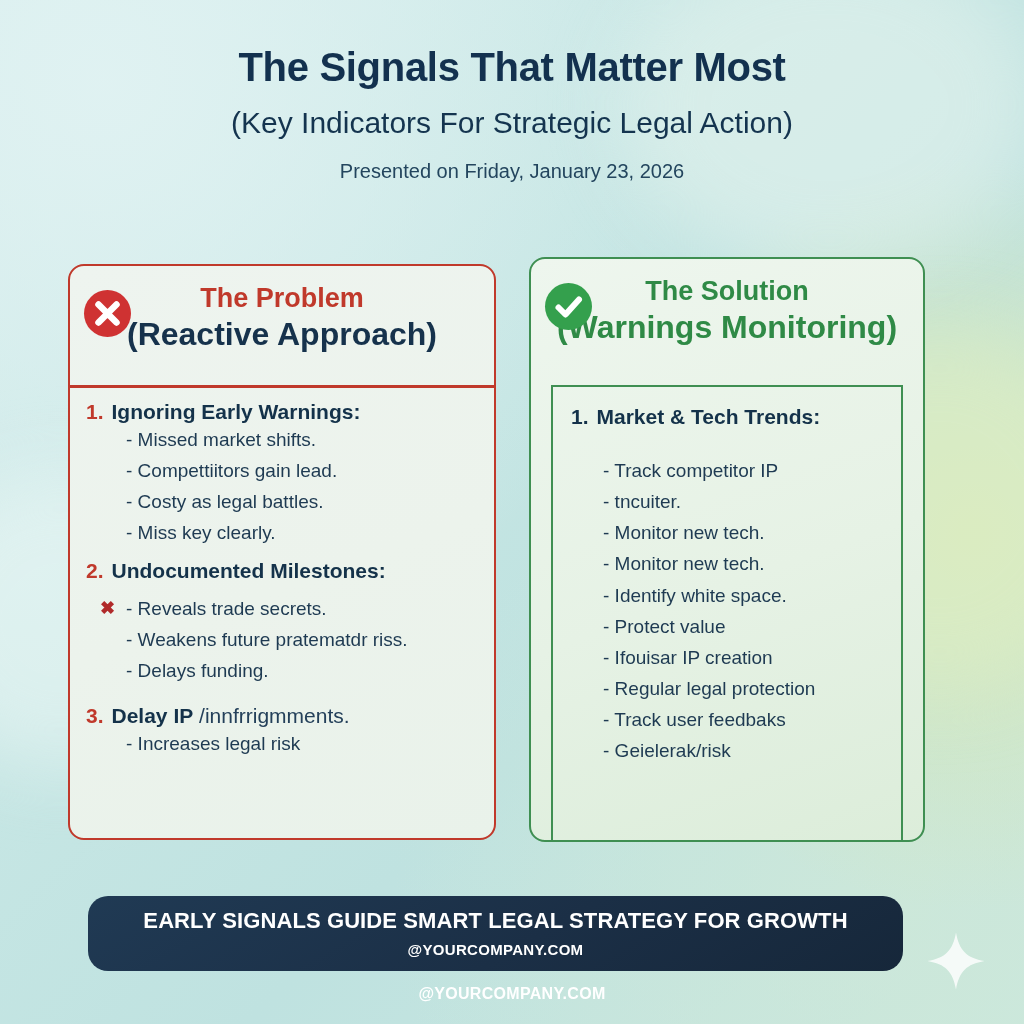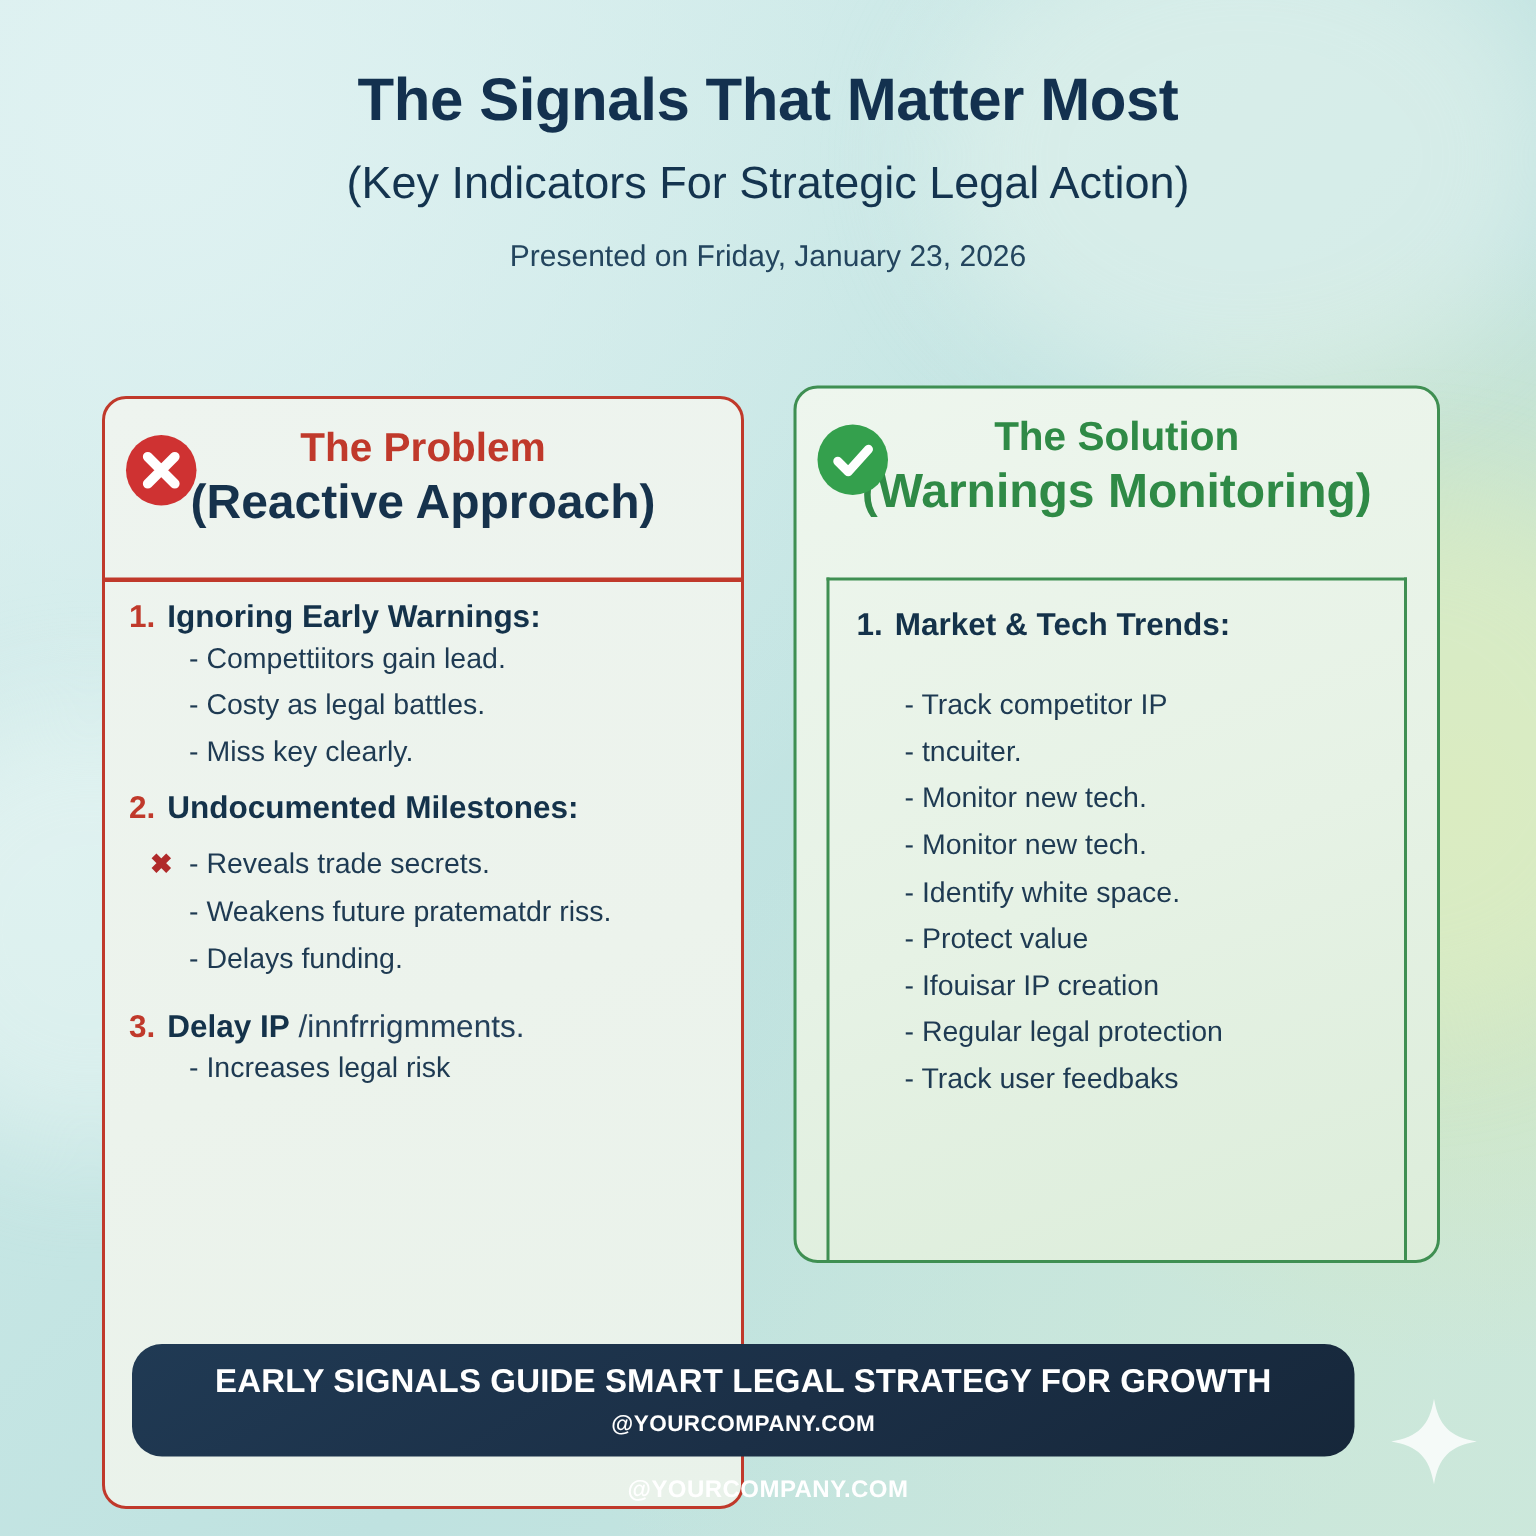--- a/index.html
+++ b/index.html
@@ -80,28 +80,28 @@
   .card {
     position: absolute;
     box-sizing: border-box;
     border-radius: 16px;
     overflow: hidden;
   }
   #card-problem {
     left: 68px;
     top: 264px;
     width: 428px;
-    height: 742px;
+    height: 576px;
     border: 2px solid #c0392b;
     background: linear-gradient(160deg, #eef4ef 0%, #ecf3ec 55%, #e9f2ea 100%);
   }
   #card-solution {
     left: 529px;
     top: 257px;
-    width: 431px;
+    width: 396px;
     height: 585px;
     border: 2px solid #3f8f52;
     background: linear-gradient(160deg, #eef6ee 0%, #e6f2e5 55%, #dcedda 100%);
   }
 
   .card-header {
     position: relative;
     height: 120px;
   }
   #card-problem .card-header { height: 119px; border-bottom: 3px solid #c0392b; }
@@ -270,20 +270,24 @@
 
     <div class="card-body">
 
       <div class="num-item">
         <span class="num">1.</span>
         <span class="head">Ignoring Early Warnings:</span>
       </div>
       <ul class="bullets">
         <li>
           <span class="xmark"></span>
+          <span>- Missed market shifts.</span>
+        </li>
+        <li>
+          <span class="xmark"></span>
           <span>- Compettiitors gain lead.</span>
         </li>
         <li>
           <span class="xmark"></span>
           <span>- Costy as legal battles.</span>
         </li>
         <li>
           <span class="xmark"></span>
           <span>- Miss key clearly.</span>
         </li>
@@ -352,20 +356,21 @@
       <ul class="bullets">
         <li><span>- Track competitor IP</span></li>
         <li><span>- tncuiter.</span></li>
         <li><span>- Monitor new tech.</span></li>
         <li><span>- Monitor new tech.</span></li>
         <li><span>- Identify white space.</span></li>
         <li><span>- Protect value</span></li>
         <li><span>- Ifouisar IP creation</span></li>
         <li><span>- Regular legal protection</span></li>
         <li><span>- Track user feedbaks</span></li>
+        <li><span>- Geielerak/risk</span></li>
       </ul>
 
     </div>
   </div>
 
   <div id="footer-banner">
     <div id="footer-headline">EARLY SIGNALS GUIDE SMART LEGAL STRATEGY FOR GROWTH</div>
     <div id="footer-handle">@YOURCOMPANY.COM</div>
   </div>
   <div id="footer-outer-handle">@YOURCOMPANY.COM</div>

